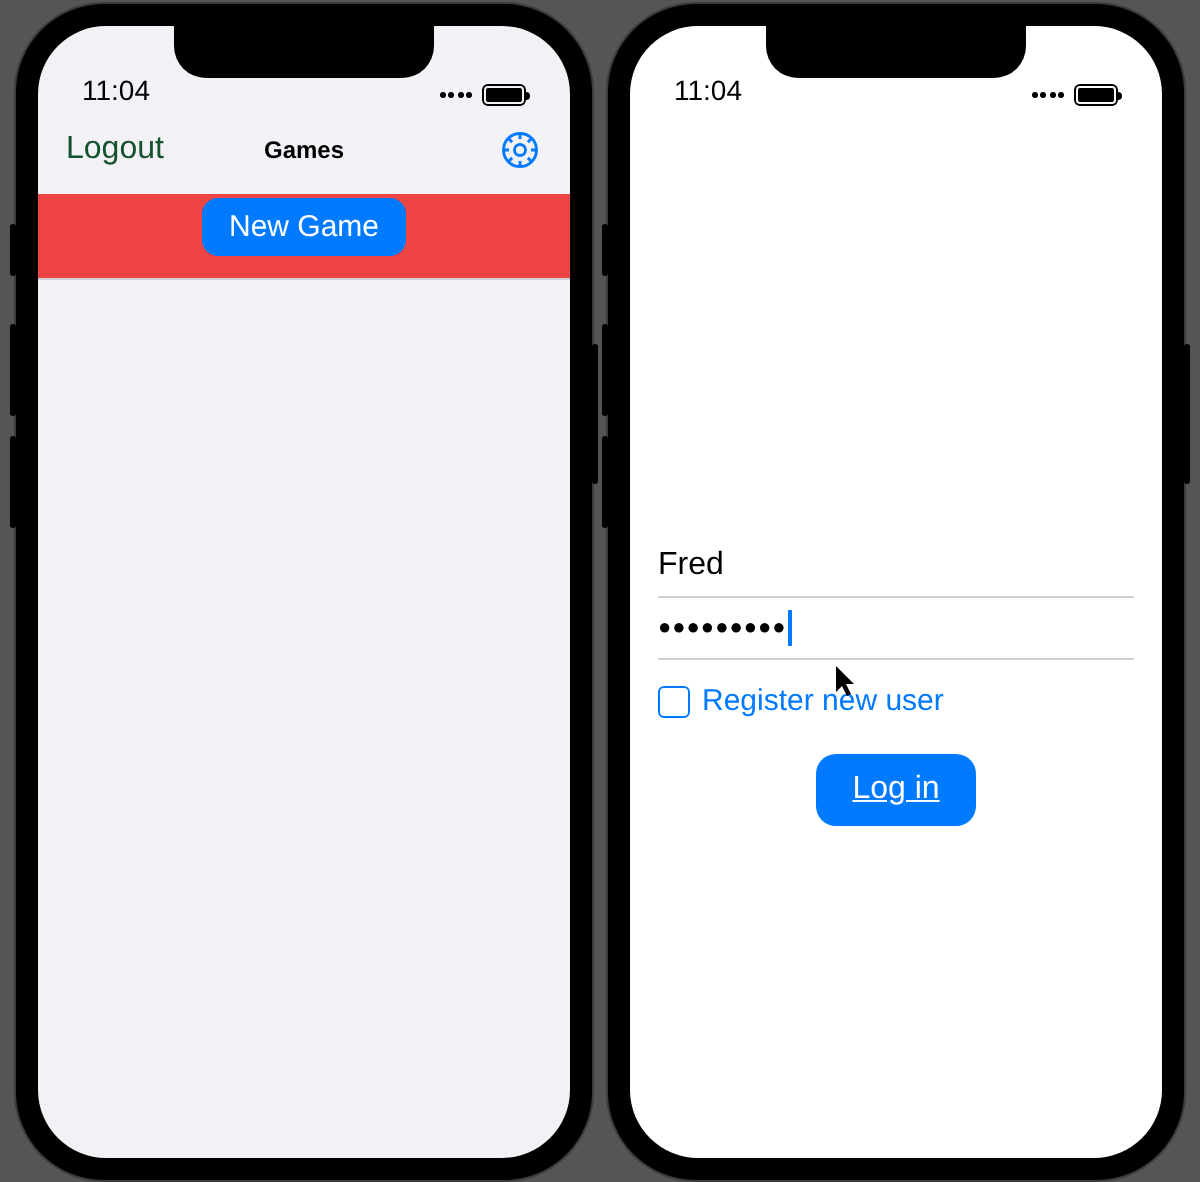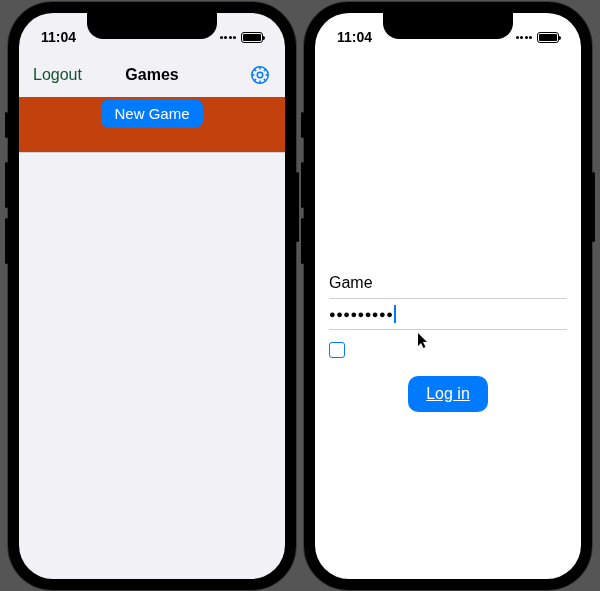--- a/index.html
+++ b/index.html
@@ -39,25 +39,25 @@
     
     .btn-l1,.btn-l2,.btn-l3,.btn-r1 { position:absolute; background:#000; border-radius:2px; }
     .btn-l1 { left:-3px; top:110px; width:3px; height:26px; }
     .btn-l2 { left:-3px; top:160px; width:3px; height:46px; }
     .btn-l3 { left:-3px; top:216px; width:3px; height:46px; }
     .btn-r1 { right:-3px; top:170px; width:3px; height:70px; }
 
     .status-bar {
       height: 40px;
       display: flex;
-      align-items: center;
+      align-items: flex-end;
       justify-content: space-between;
       padding: 8px 22px 0;
       font-size: 14px;
-      font-weight: 700;
+      font-weight: 400;
       color: #000;
     }
     .status-right { display:flex; align-items:center; gap:5px; }
     .sig-dots { display:flex; gap:1.5px; align-items:center; }
     .sig-dots span { display:block; width:3px; height:3px; border-radius:50%; background:#000; }
     .battery {
       width: 22px; height: 11px;
       border: 1px solid #000; border-radius: 3px;
       position: relative;
       display:flex; align-items:center;
@@ -68,28 +68,28 @@
     .nav-bar {
       height: 44px;
       display:flex;
       align-items:center;
       justify-content:space-between;
       padding: 0 14px;
       position: relative;
       background:#f2f1f6;
     }
     .nav-back { color:#14532d; font-size:16px; }
-    .nav-title { position:absolute; left:50%; transform:translateX(-50%); font-size:16px; font-weight:600; color:#000; }
+    .nav-title { position:absolute; left:50%; transform:translateX(-50%); font-size:12px; font-weight:600; color:#000; }
     .nav-right { color:#007aff; display:flex; align-items:center; }
 
     .toolbar {
       border-bottom: 0.5px solid #d1d1d4;
       display:flex; justify-content:center;
-      padding: 2px 0 24px;
-      background:#c2410c;
+      padding: 2px 0 11px;
+      background:#ef4444;
     }
     .primary-btn {
       background:#007aff; color:#fff;
       font-size:15px; padding:6px 13px;
       border:none; border-radius:8px;
       font-weight:400;
     }
 
     .login-area {
       position:absolute;
@@ -192,28 +192,29 @@
             <span></span>
           </div>
         <div class="battery">
             <div class="battery-fill"></div>
           </div>
       </div>
     </div>
 
     <div class="login-area">
       <div class="field">
-        <span>Game</span>
+        <span>Fred</span>
       </div>
       <div class="field">
         <span class="pw-dots">●●●●●●●●●</span>
         <span class="cursor"></span>
       </div>
       <div class="check-row">
         <span class="checkbox"></span>
+        <span>Register new user</span>
       </div>
       <div class="login-btn-row">
         <button class="login-btn">Log in</button>
       </div>
     </div>
 
     <div class="mouse-cursor">
       <svg width="12" height="16" viewBox="0 0 12 16">
           <path d="M0 0 L0 13 L3 10 L5.5 15 L7.5 14 L5 9 L9 9 Z" fill="#000"></path>
         </svg>

